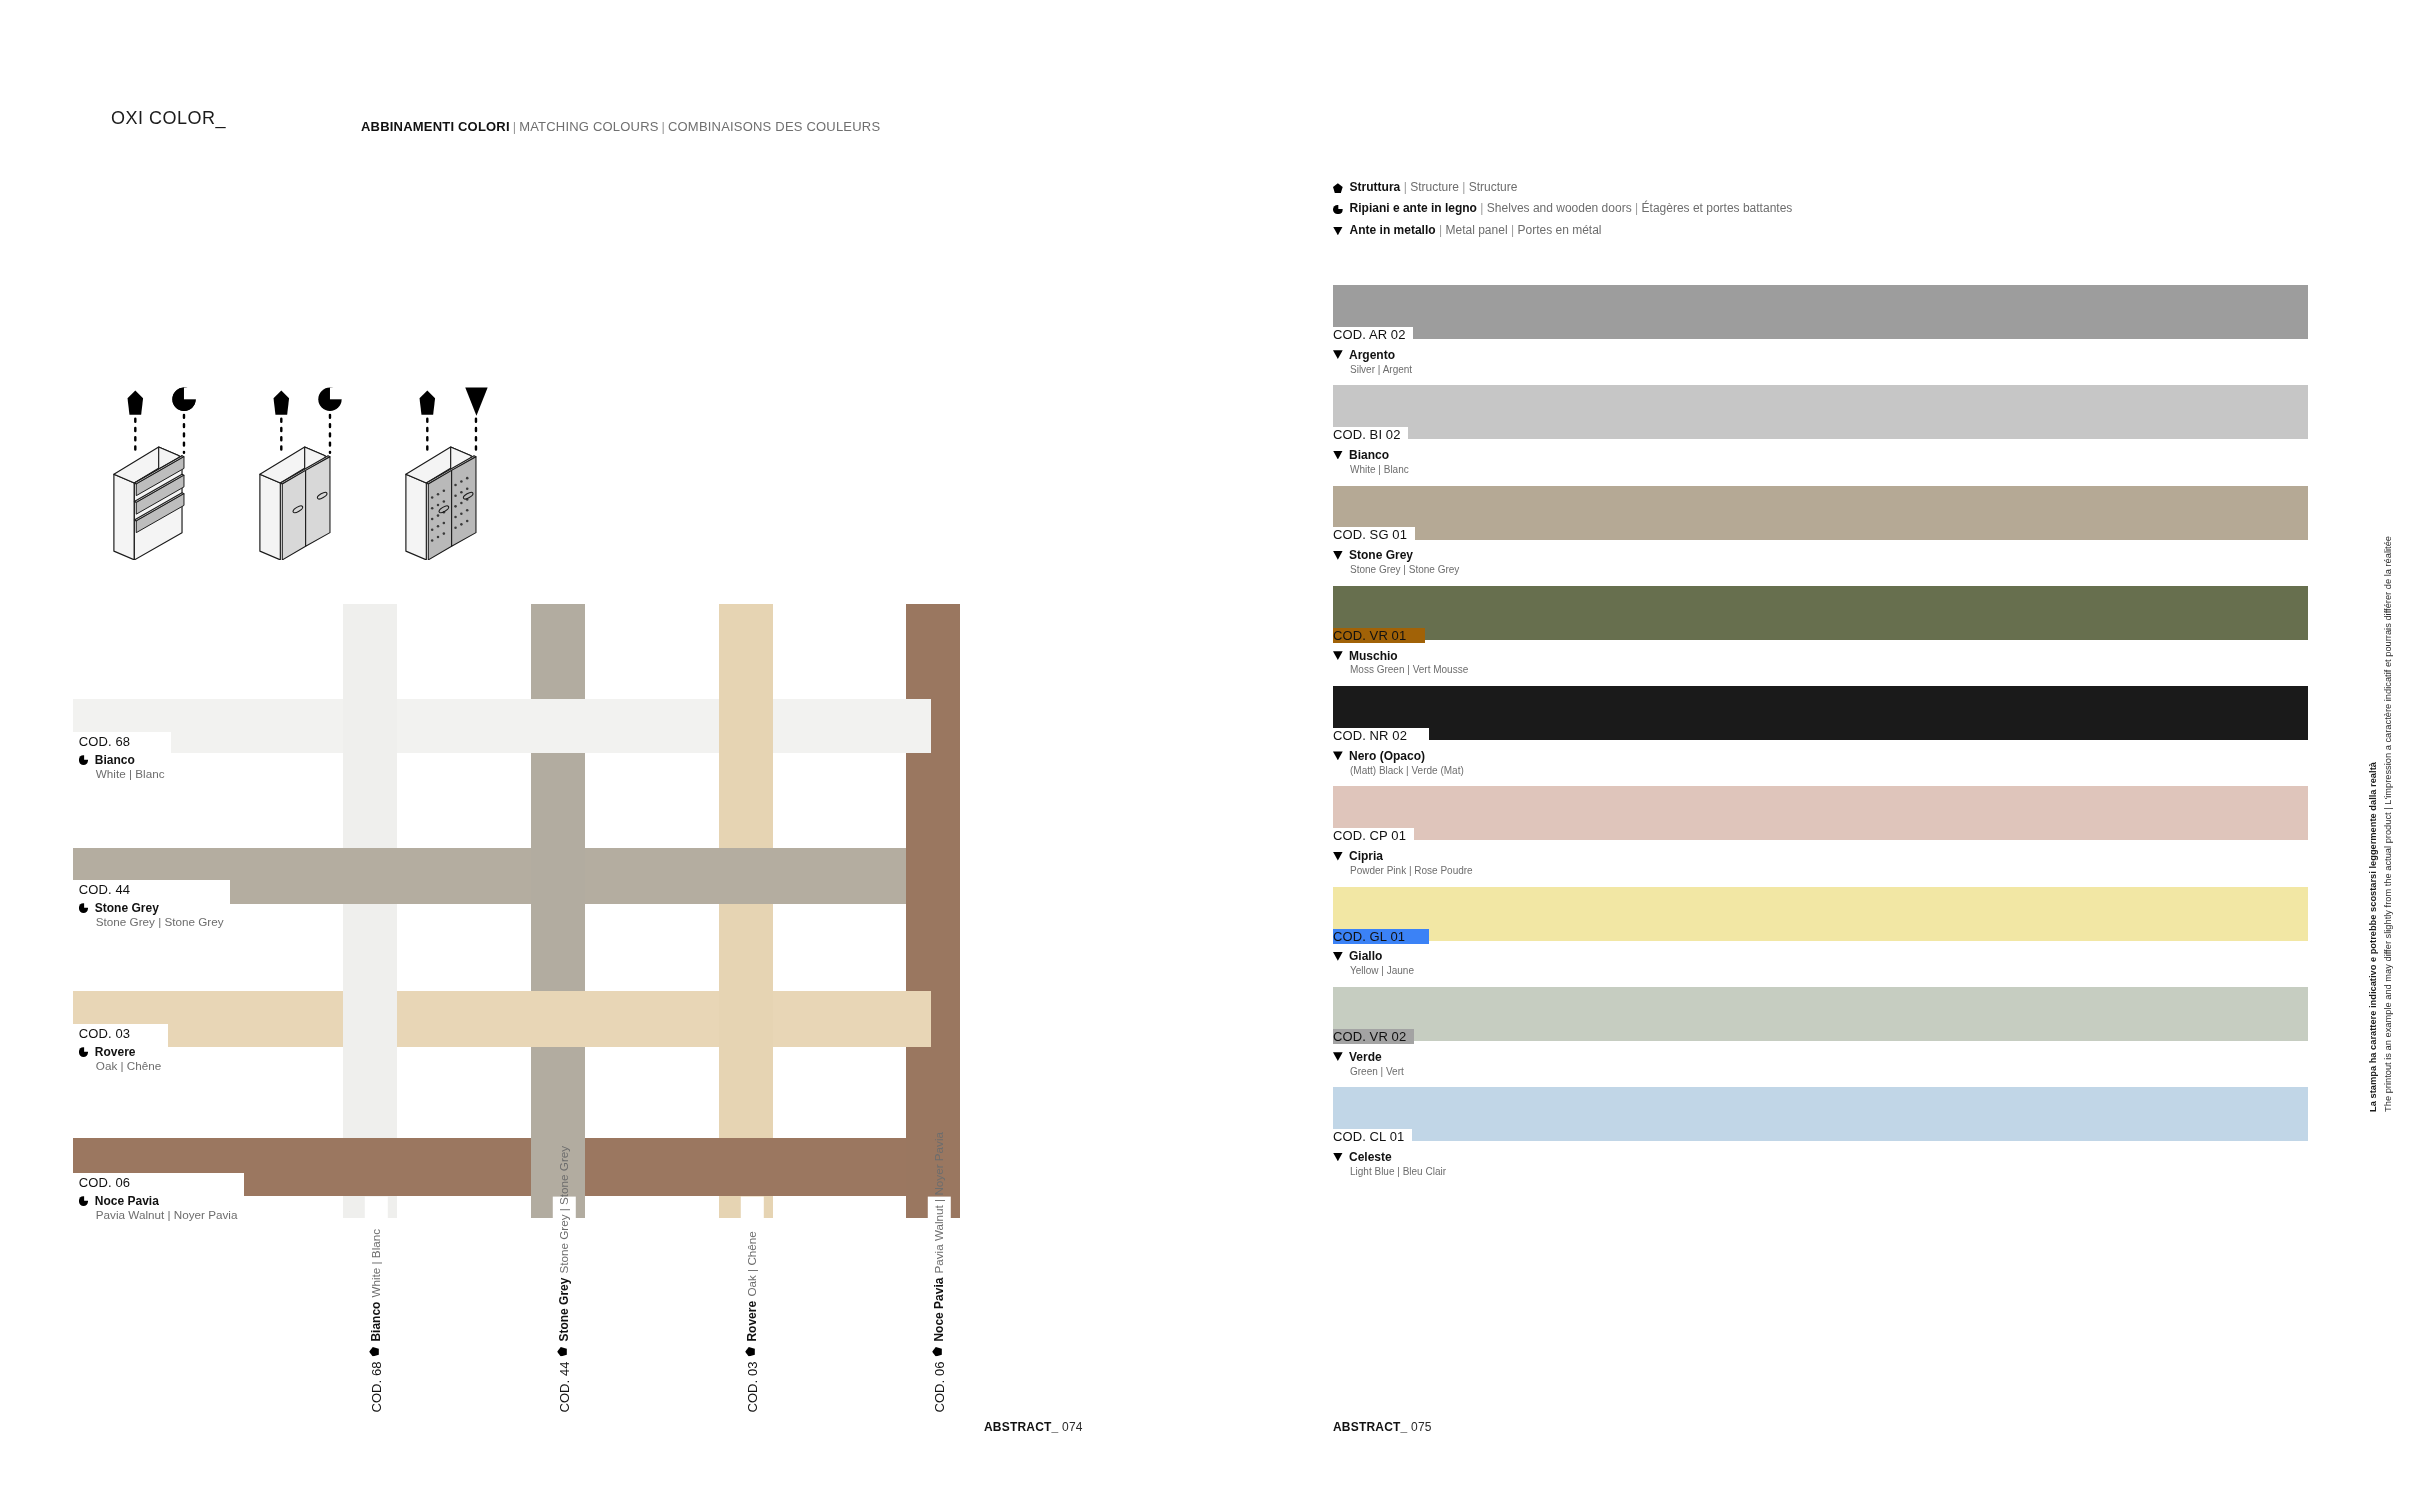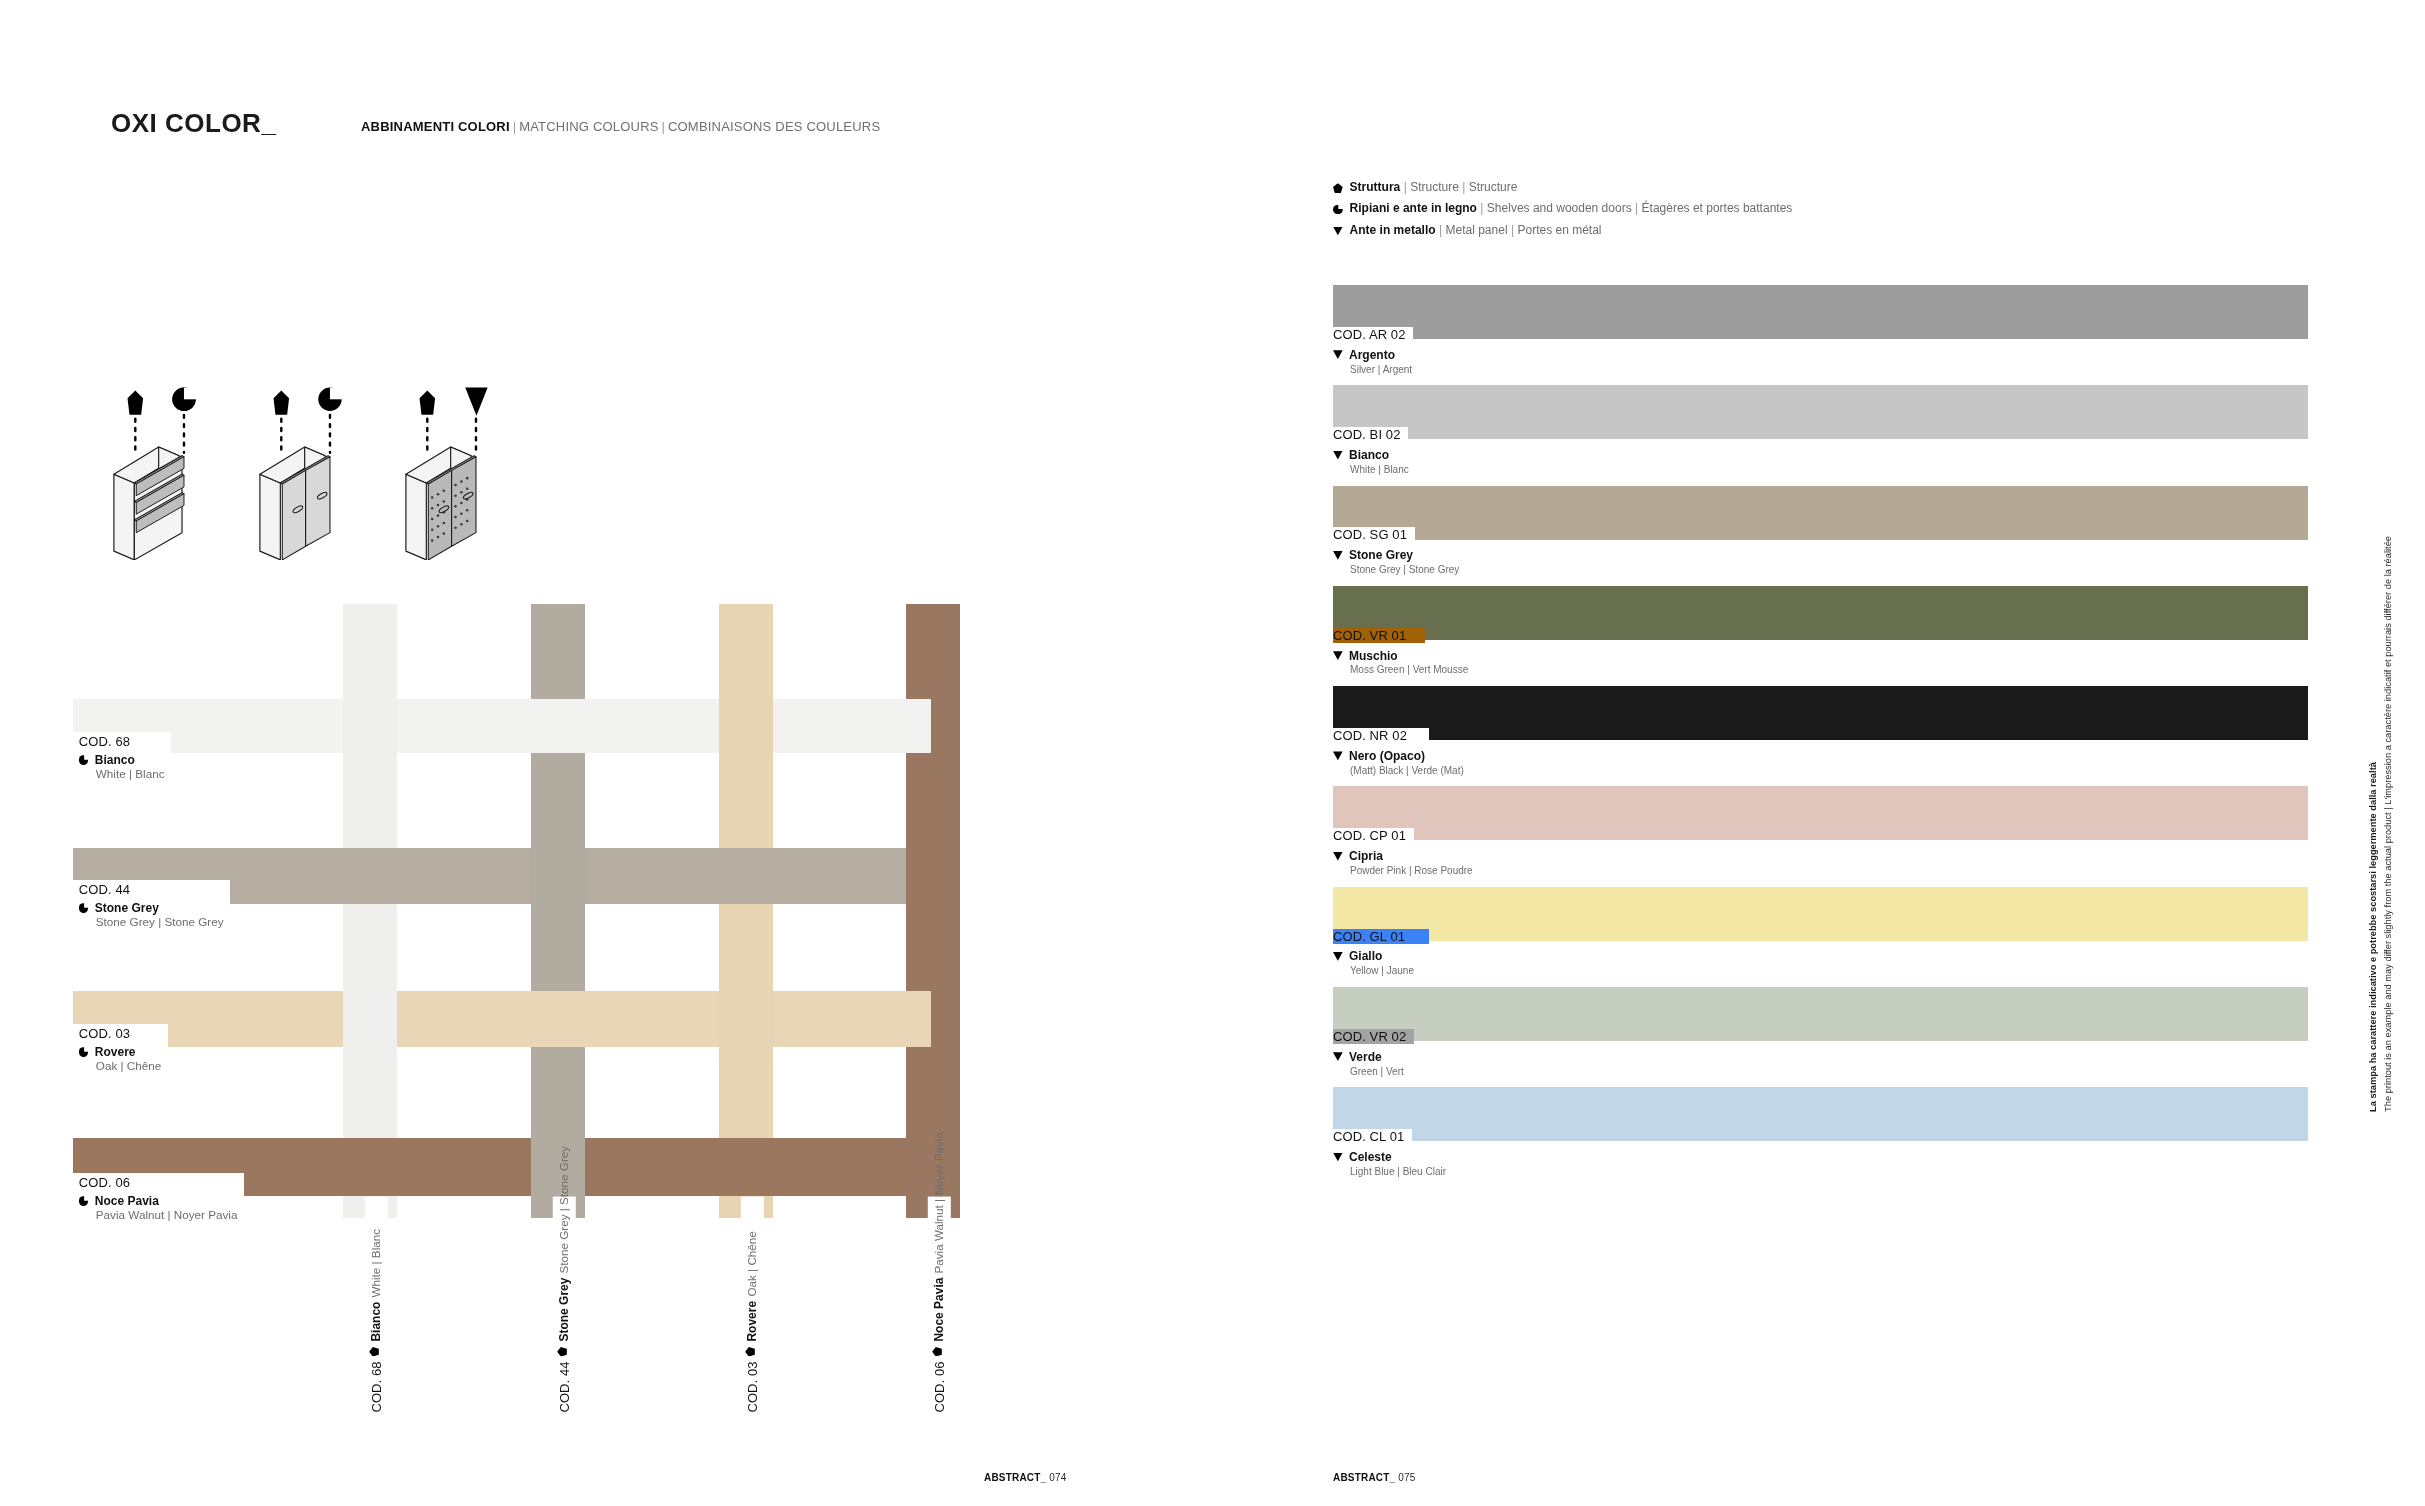--- a/index.html
+++ b/index.html
@@ -1,21 +1,21 @@
 <!DOCTYPE html>
 <html style="font-size:7.8px"><head>
 <meta charset="utf-8">
 <style>
   html,body{margin:0;padding:0;background:#ffffff;}
   body{width:2426px;height:1507px;position:relative;overflow:hidden;
        font-family:"Liberation Sans","DejaVu Sans",sans-serif;color:#1a1a1a;}
 
   
-  #brand{position:absolute;left:111px;top:108px;font-size:26px;letter-spacing:0.5px;
-         font-weight:700;color:#1b1b1b;white-space:nowrap;}
+  #brand{position:absolute;left:111px;top:108px;font-size:18px;letter-spacing:0.5px;
+         font-weight:400;color:#1b1b1b;white-space:nowrap;}
   #subtitle{position:absolute;left:361px;top:119px;font-size:13px;white-space:nowrap;
             letter-spacing:0.2px;}
   #subtitle .b{font-weight:700;color:#111;}
   #subtitle .g{color:#6f6f6f;font-weight:400;}
   #subtitle .sep{color:#9a9a9a;font-weight:300;padding:0 2.9px;}
 
   
   #legend{position:absolute;left:1333px;top:177px;font-size:12px;line-height:21.4px;}
   .lg-row{white-space:nowrap;display:flex;align-items:center;}
   .lg-ico{display:inline-block;width:16.6px;flex:0 0 16.6px;color:#000;font-size:11.7px;}
@@ -62,21 +62,21 @@
   #swatches{position:absolute;left:1333px;top:285px;width:975px;}
   .sw{position:relative;}
   .sw-band{width:975px;}
   .sw-code{font-size:13px;color:#111;letter-spacing:0.1px;white-space:nowrap;}
   .sw-body{background:#fff;padding-top:5.4px;}
   .sw-nmrow{display:flex;align-items:center;gap:6.3px;text-align:center;}
   .sw-nm{font-weight:700;font-size:12px;color:#111;white-space:nowrap;}
   .sw-tr{font-size:10px;color:#6d6d6d;white-space:nowrap;margin-top:1.9px;padding-left:17px;}
 
   
-  .footer{position:absolute;top:1472px;font-size:10px;letter-spacing:0.2px;white-space:nowrap;}
+  .footer{position:absolute;top:1420px;font-size:12px;letter-spacing:0.2px;white-space:nowrap;}
   .footer .fb{font-weight:700;color:#111;}
   .footer .fn{color:#2a2a2a;font-weight:400;}
   #footer-left{left:984px;}
   #footer-right{left:1333px;}
 
   
   #disclaimer{position:absolute;left:2366px;top:536px;
               writing-mode:vertical-rl;transform:rotate(180deg);
               font-size:9.3px;line-height:14.6px;color:#1c1c1c;white-space:nowrap;}
   #disclaimer .d1{font-weight:700;}

